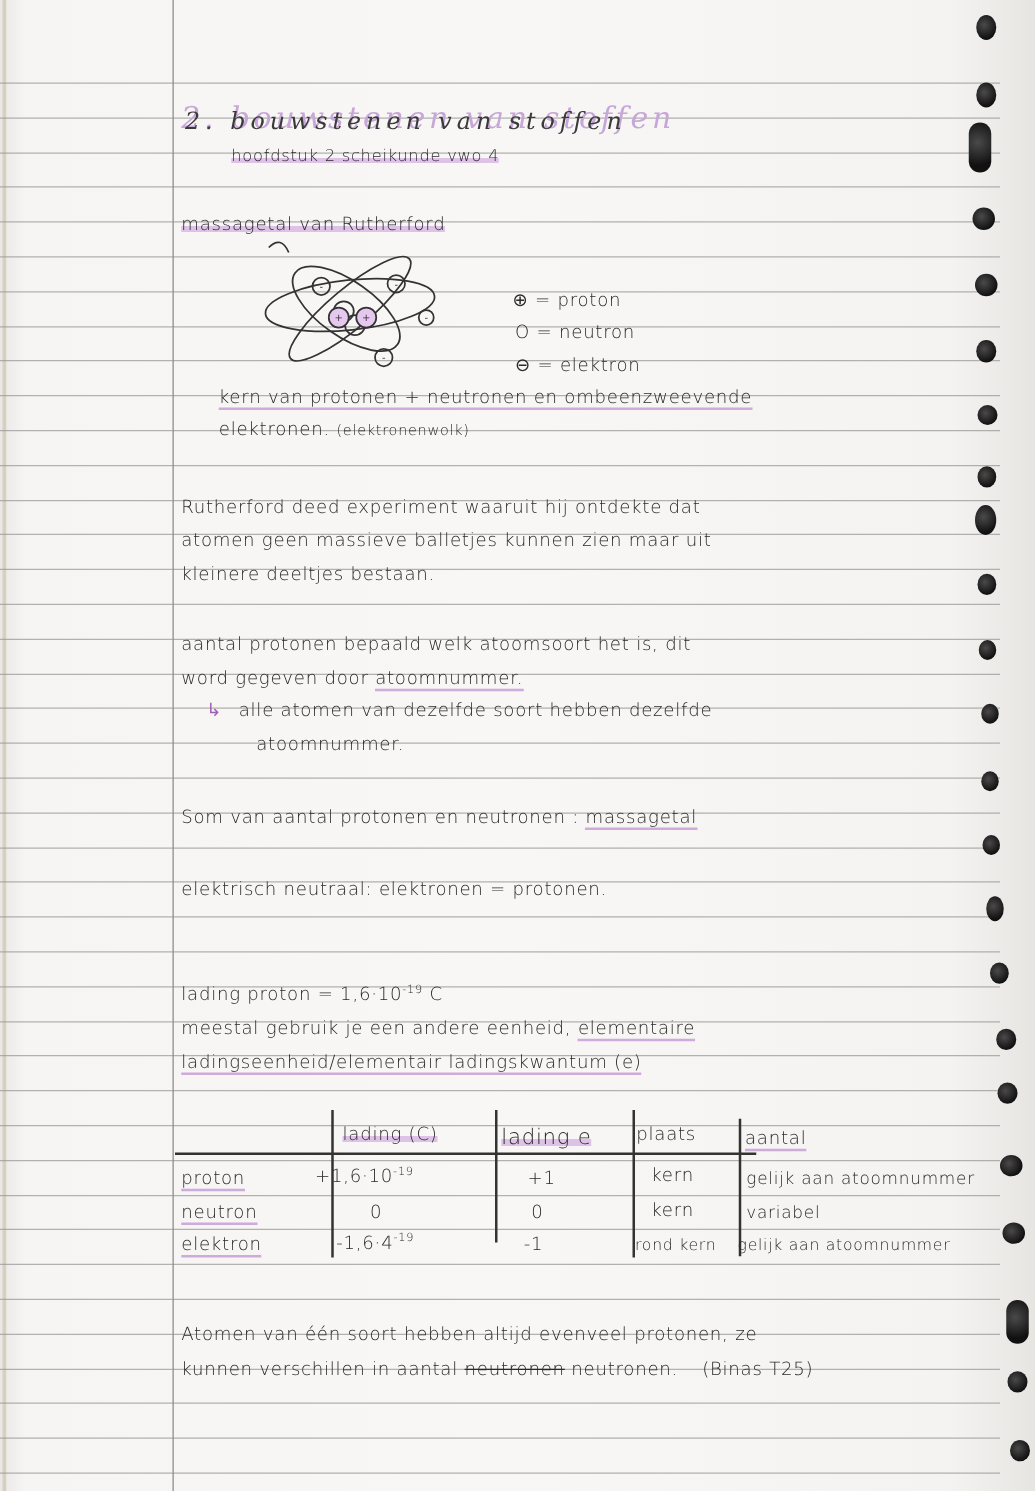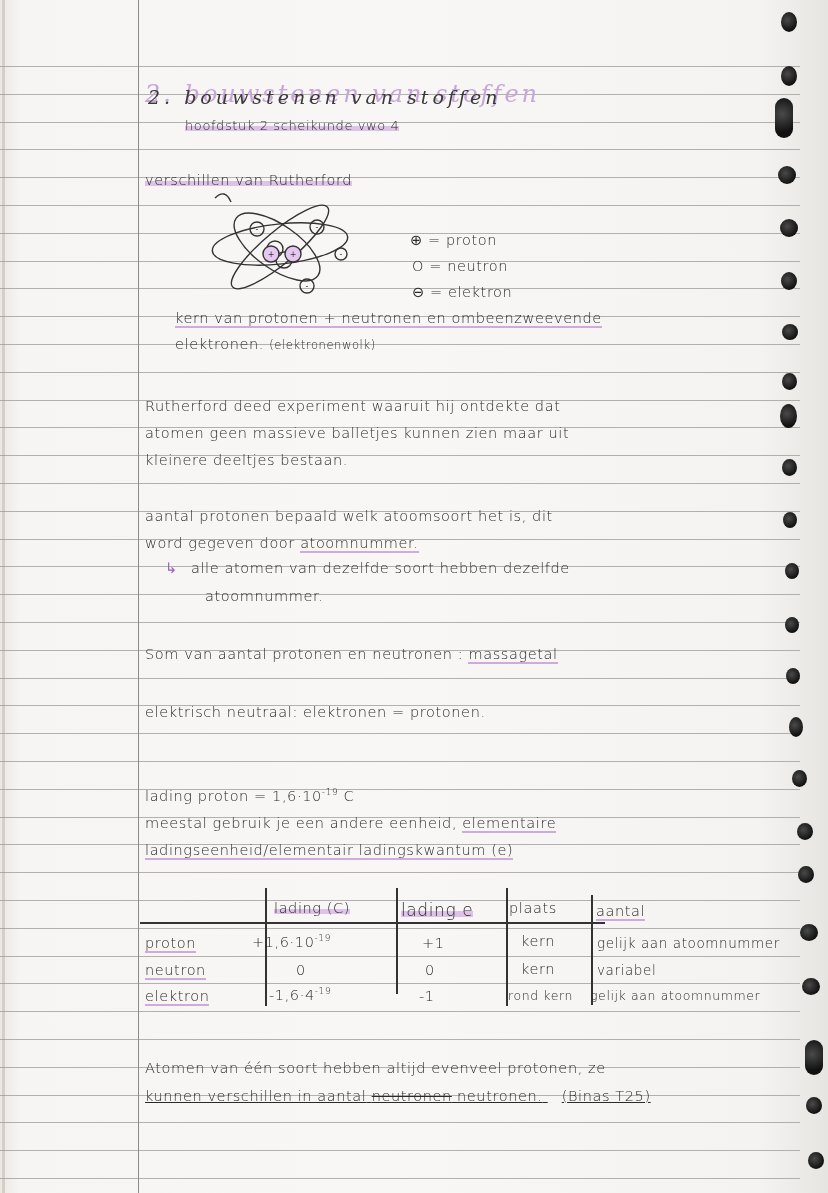--- a/index.html
+++ b/index.html
@@ -121,21 +121,21 @@
       <div class="hole" style="left: 802px; top: 978px; width: 18px; height: 17px;"></div>
       <div class="hole tall" style="left: 805px; top: 1040px; width: 18px; height: 35px;"></div>
       <div class="hole" style="left: 806px; top: 1097px; width: 16px; height: 17px;"></div>
       <div class="hole" style="left: 808px; top: 1152px; width: 16px; height: 17px;"></div>
     </div>
 
   <div class="title">2. bouwstenen van stoffen</div>
   <div class="title-dark">2. bouwstenen van stoffen</div>
   <div class="hw hl" style="left:145px; top:118px; font-size:13px;margin-left:40px;">hoofdstuk 2 scheikunde vwo 4</div>
 
-  <div class="hw hl" style="left:145px; top:172px;">verschillen van Rutherford</div>
+  <div class="hw hl" style="left:145px; top:172px;">massagetal van Rutherford</div>
 
   <svg style="left:205px; top:192px;" width="150" height="110" viewBox="0 0 150 110">
     <g fill="none" stroke="#333" stroke-width="1.4">
       <ellipse cx="75" cy="52" rx="68" ry="20" transform="rotate(-6 75 52)"></ellipse>
       <ellipse cx="75" cy="55" rx="62" ry="16" transform="rotate(-40 75 55)"></ellipse>
       <ellipse cx="72" cy="55" rx="50" ry="22" transform="rotate(35 72 55)"></ellipse>
       <path d="M10 6 Q 20 -4 26 10"></path>
       <circle cx="52" cy="37" r="7"></circle>
       <circle cx="112" cy="35" r="7"></circle>
       <circle cx="136" cy="62" r="6"></circle>
@@ -241,19 +241,19 @@
     <div class="hw ul" style="left:145px; top:988px;">elektron</div>
     <div class="hw" style="left:269px; top:986px;">
       <span>-1,6·4</span><sup>-19</sup>
     </div>
     <div class="hw" style="left:419px; top:988px;">-1</div>
     <div class="hw" style="left:508px; top:988px; font-size:12.5px;">rond kern</div>
     <div class="hw" style="left:590px; top:988px; font-size:12.5px;">gelijk aan atoomnummer</div>
   </div>
 
   <div class="hw" style="left:145px; top:1060px;">Atomen van één soort hebben altijd evenveel protonen, ze</div>
-  <div class="hw" style="left:145px; top:1088px;text-decoration:underline;">
+  <div class="hw" style="left:145px; top:1088px;">
     <span>kunnen verschillen in aantal</span>
     <span class="strike">neutronen</span>
     <span>neutronen.</span>
     <span style="margin-left:14px;">(Binas T25)</span>
   </div>
 </div>
 
 </body></html>

